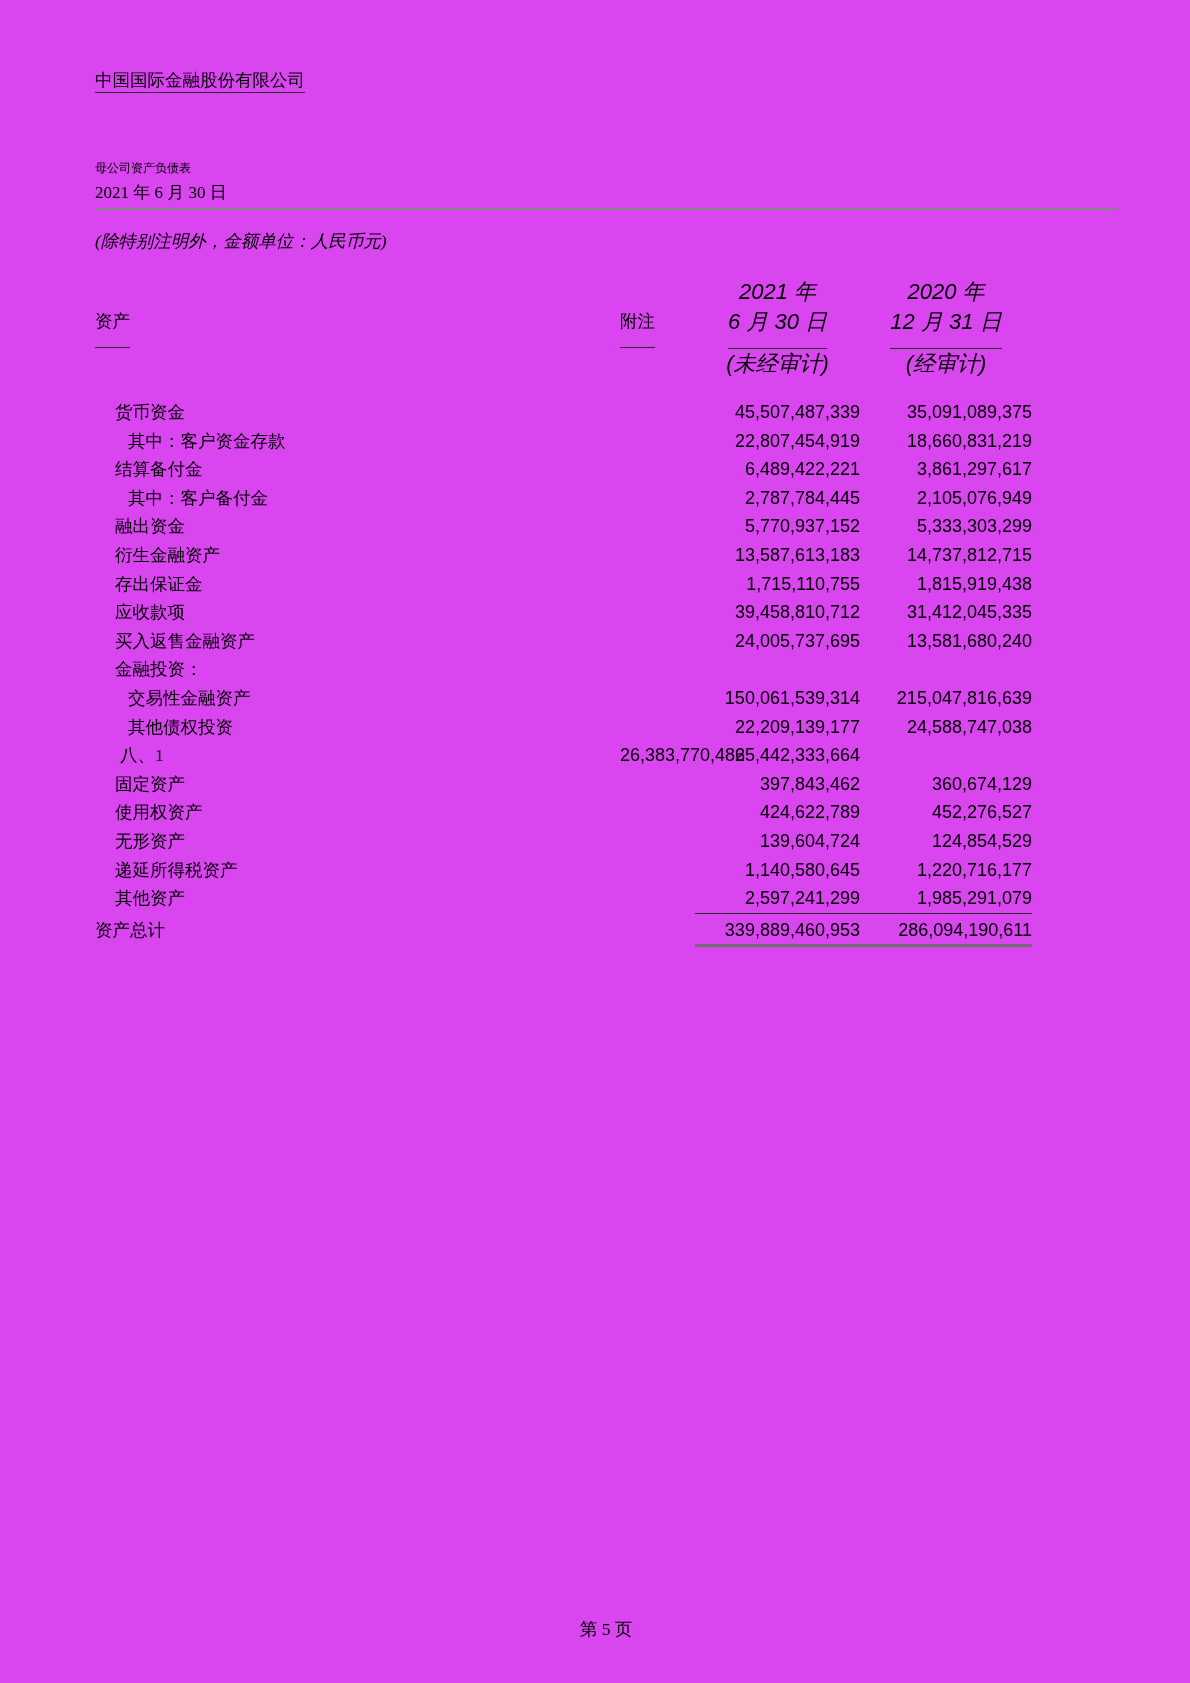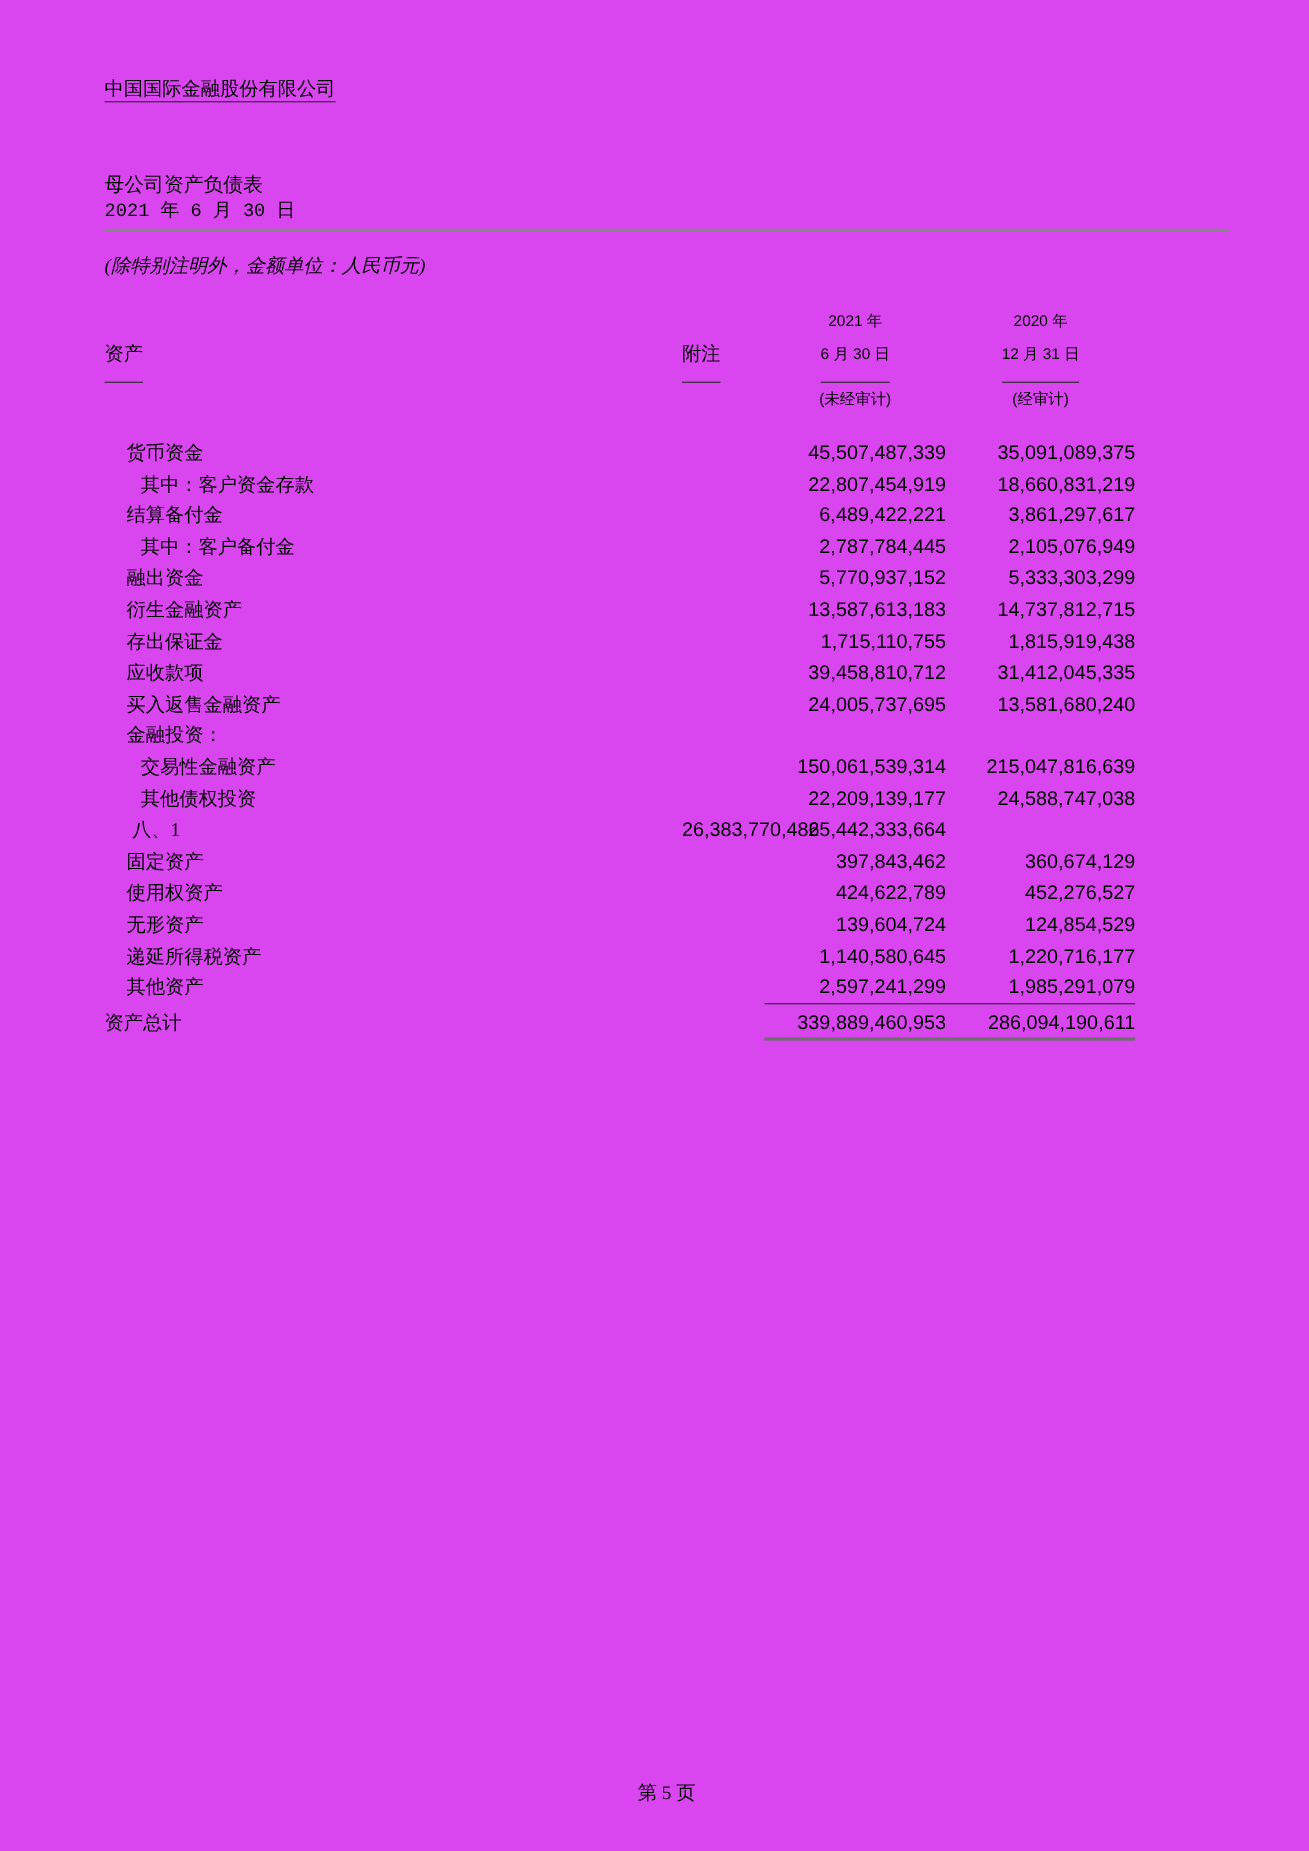--- a/index.html
+++ b/index.html
@@ -22,25 +22,25 @@
     margin-top: 68px;
     font-size: 17.5px;
     line-height: 25px;
   }
   .company .u {
     border-bottom: 1.5px solid #2a2a2a;
     padding-bottom: 2px;
   }
   .doc-title {
     margin-top: 62px;
-    font-size: 18px;
+    font-size: 12px;
     line-height: 26px;
   }
   .doc-date {
-    font-family: Liberation Mono, monospace;
+    font-family: Liberation Serif, serif;
     font-size: 17px;
     line-height: 23px;
     padding-bottom: 4px;
     border-bottom: 2.5px solid #868686;
   }
   .doc-note {
     margin-top: 18px;
     font-size: 17.5px;
     line-height: 27px;
     font-style: italic;
@@ -51,22 +51,23 @@
     grid-template-columns: 525px 75px 165px 172px;
     width: 937px;
   }
   .thead {
     margin-top: 22px;
     font-size: 17.5px;
   }
   .thead .hcell { line-height: 29.5px; }
   .thead .num-h {
     font-family: "Liberation Sans", sans-serif;
-    font-size: 14px;
+    font-size: 22px;
     text-align: center;
+    font-style: italic;
   }
   .thead .u {
     display: inline-block;
     border-bottom: 1.5px solid #2a2a2a;
     padding-bottom: 15px;
     line-height: 22px;
   }
   .tbody { margin-top: 20px; }
   .trow { font-size: 17.5px; line-height: 28.6px; }
   .cell.label { font-family: "Liberation Serif", serif; }

